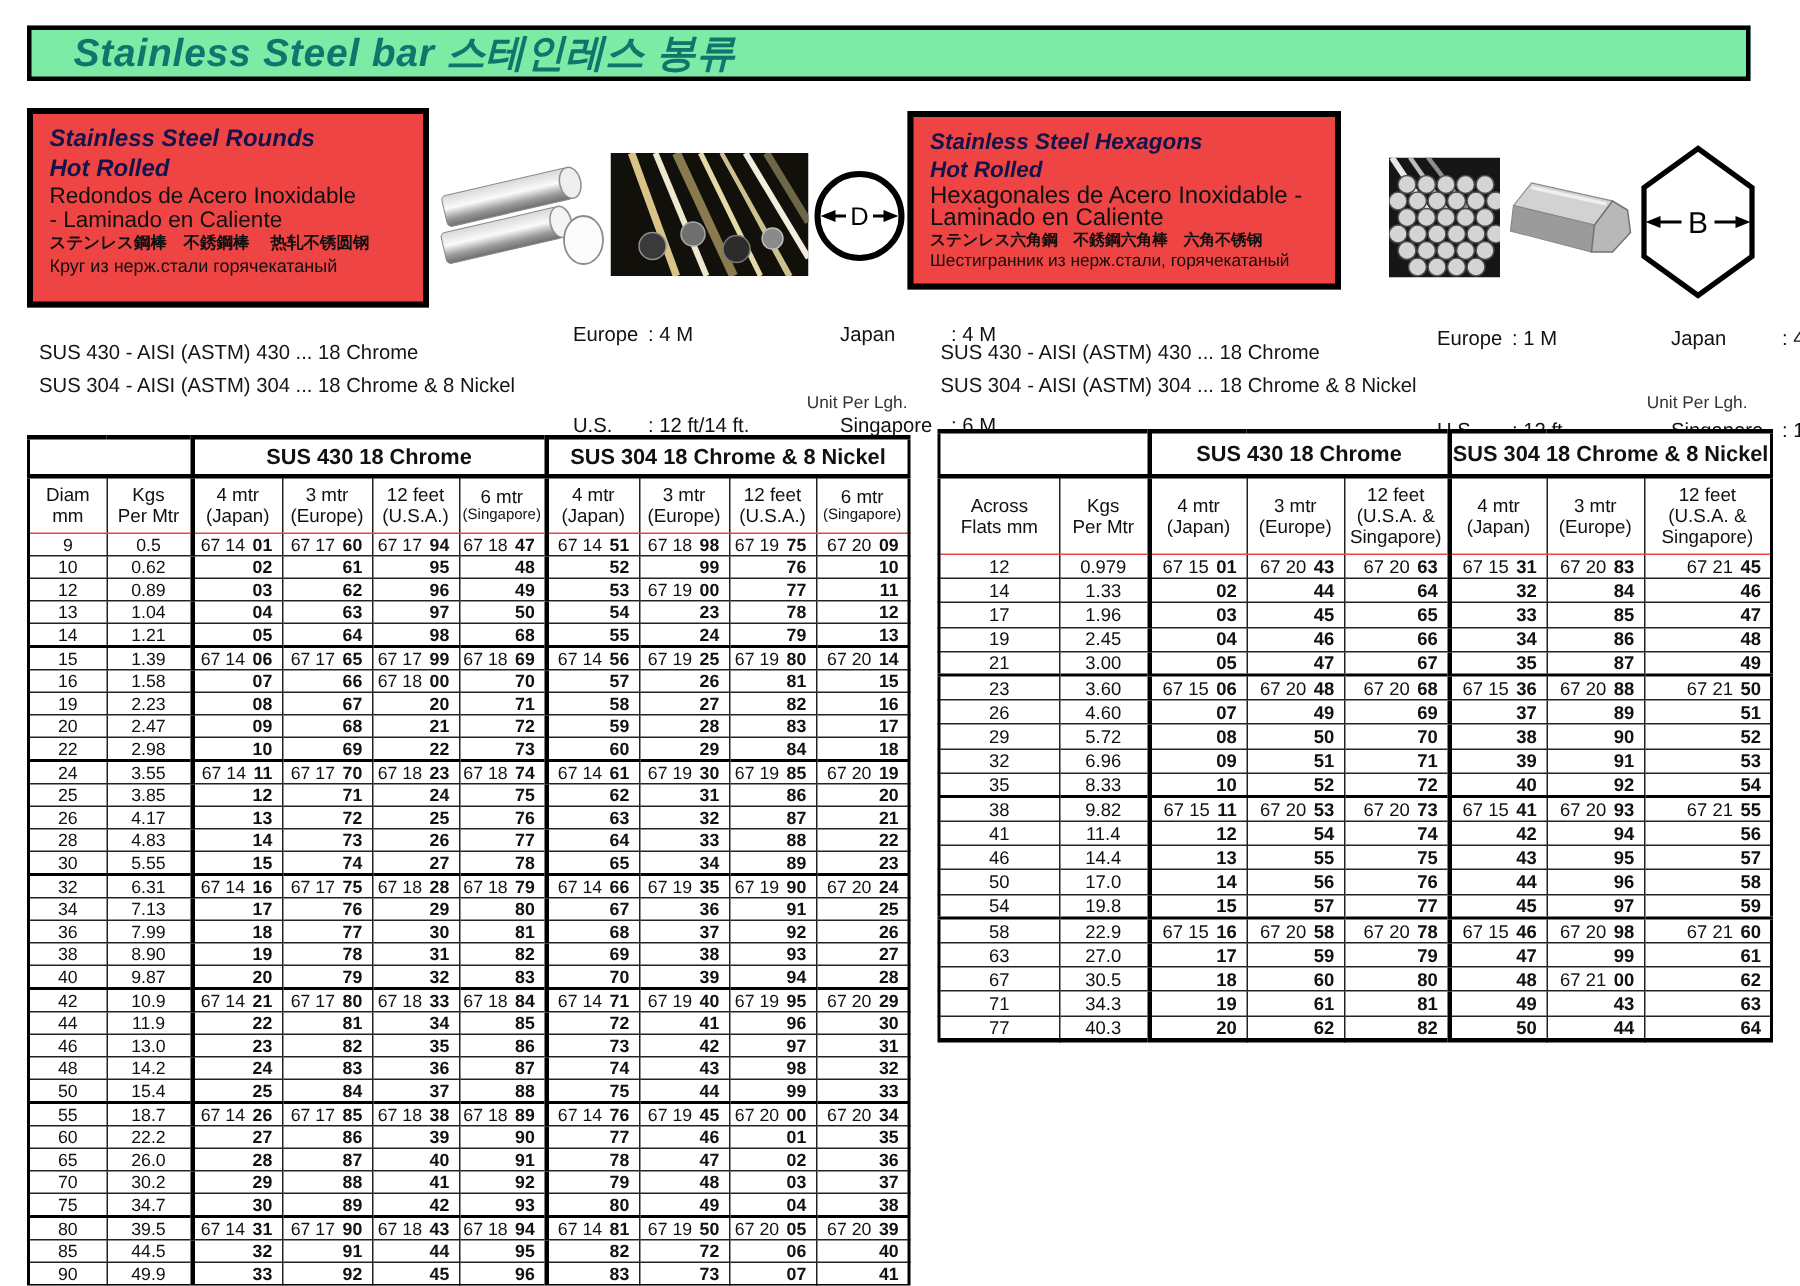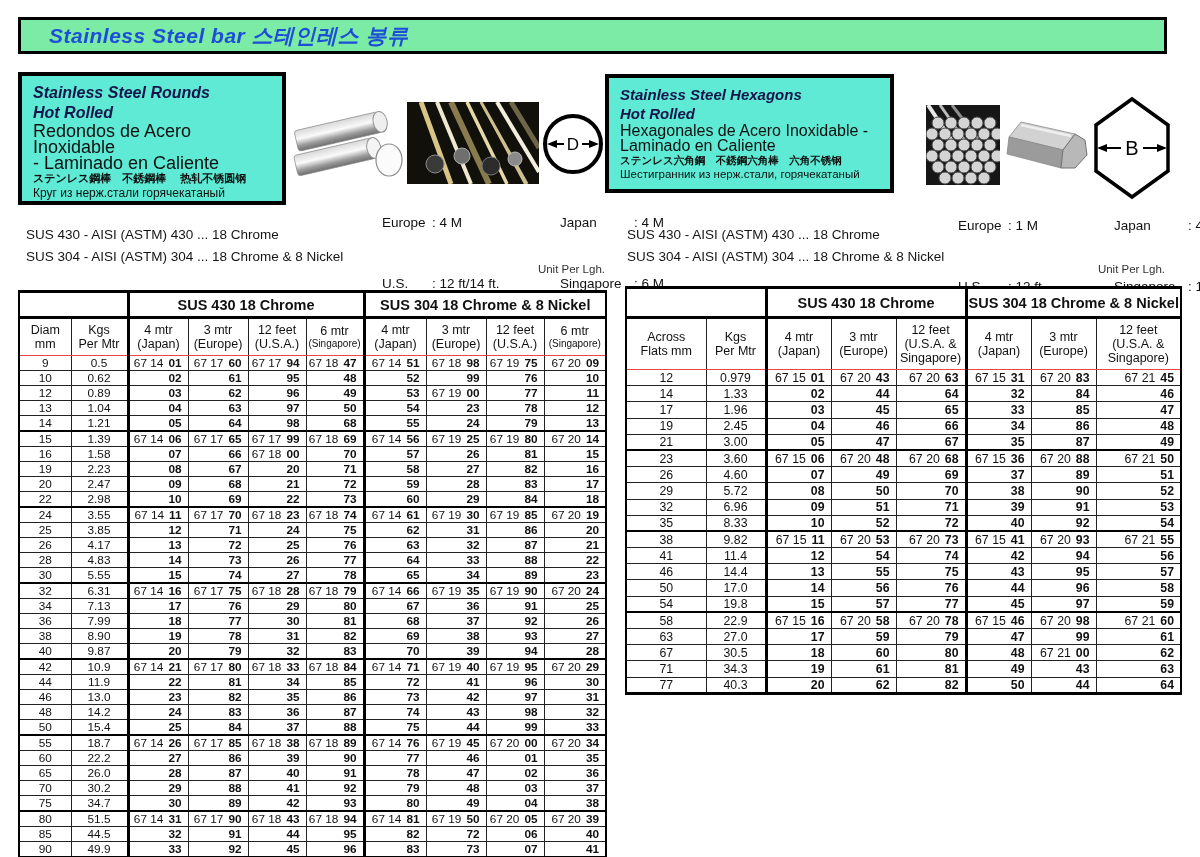--- a/index.html
+++ b/index.html
@@ -3,31 +3,31 @@
 <meta charset="utf-8">
 <style>
   * { box-sizing: border-box; margin: 0; padding: 0; }
   html,body { width:1200px; height:857px; }
   body { position:relative; background:#fff; font-family:"Liberation Sans",sans-serif; color:#111; overflow:hidden; }
   .abs { position:absolute; }
 
   
   .banner { left:18px; top:17px; width:1149px; height:37px; background:#7ceba5;
             border:3px solid #000; display:flex; align-items:center; }
-  .banner-title { font-size:21px; font-weight:bold; font-style:italic; padding-left:28px; letter-spacing:.5px; color:#1d4ed8; }
+  .banner-title { font-size:26px; font-weight:bold; font-style:italic; padding-left:28px; letter-spacing:.5px; color:#0f766e; }
 
   
-  .info-box { background:#5eead4; border:4px solid #000; padding:7px 11px 5px 11px; }
+  .info-box { background:#ef4444; border:4px solid #000; padding:7px 11px 5px 11px; }
   .rounds-box { left:18px; top:72px; width:268px; height:133px; }
   .hex-box    { left:605px; top:74px; width:289px; height:119px; }
   .bx-title  { font-size:16px; font-weight:bold; font-style:italic; color:#14144a; line-height:20px; }
   .bx-title.sm { font-size:15px; line-height:19px; }
   .bx-kr     { font-size:16.5px; font-weight:bold; color:#14144a; line-height:23px; }
   .bx-kr.sm  { font-size:15.5px; line-height:21px; }
-  .bx-es     { font-size:18px; line-height:16px; color:#101010; }
+  .bx-es     { font-size:15px; line-height:16px; color:#101010; }
   .bx-es.sm  { font-size:16px; line-height:15px; }
   .bx-cjk    { font-size:11px; font-weight:bold; line-height:15px; color:#101010; }
   .bx-cjk.sm { font-size:10.5px; line-height:14px; }
   .bx-ru     { font-size:12px; line-height:15px; color:#101010; }
   .bx-ru.sm  { font-size:11.5px; line-height:14px; }
 
   
   .standards { font-size:13.5px; line-height:22px; color:#151515; }
   .len-grid  { display:grid; grid-template-columns:132px auto; column-gap:6px; row-gap:7px; font-size:13.5px;gap:46px; }
   .len-grid.hex { grid-template-columns:110px auto; }
@@ -649,21 +649,21 @@
           <td class="c-code"><span class="suf">89</span></td>
           <td class="c-code"><span class="suf">42</span></td>
           <td class="c-code"><span class="suf">93</span></td>
           <td class="c-code hv"><span class="suf">80</span></td>
           <td class="c-code"><span class="suf">49</span></td>
           <td class="c-code"><span class="suf">04</span></td>
           <td class="c-code"><span class="suf">38</span></td>
         </tr>
         <tr class="band">
           <td class="c-num">80</td>
-          <td class="c-num">51.5</td>
+          <td class="c-num">39.5</td>
           <td class="c-code hv"><span class="pre">67 14</span><span class="suf">31</span></td>
           <td class="c-code"><span class="pre">67 17</span><span class="suf">90</span></td>
           <td class="c-code"><span class="pre">67 18</span><span class="suf">43</span></td>
           <td class="c-code"><span class="pre">67 18</span><span class="suf">94</span></td>
           <td class="c-code hv"><span class="pre">67 14</span><span class="suf">81</span></td>
           <td class="c-code"><span class="pre">67 19</span><span class="suf">50</span></td>
           <td class="c-code"><span class="pre">67 20</span><span class="suf">05</span></td>
           <td class="c-code"><span class="pre">67 20</span><span class="suf">39</span></td>
         </tr>
         <tr>

